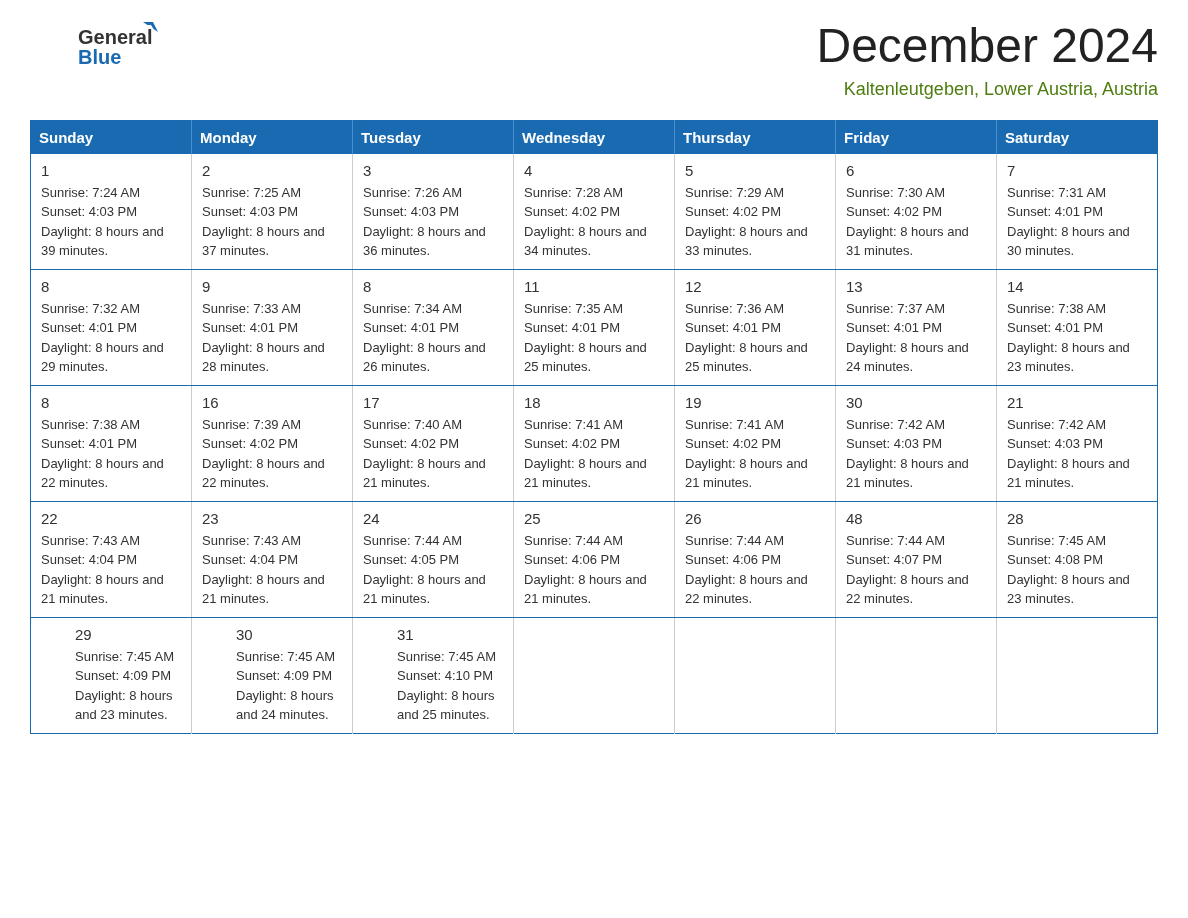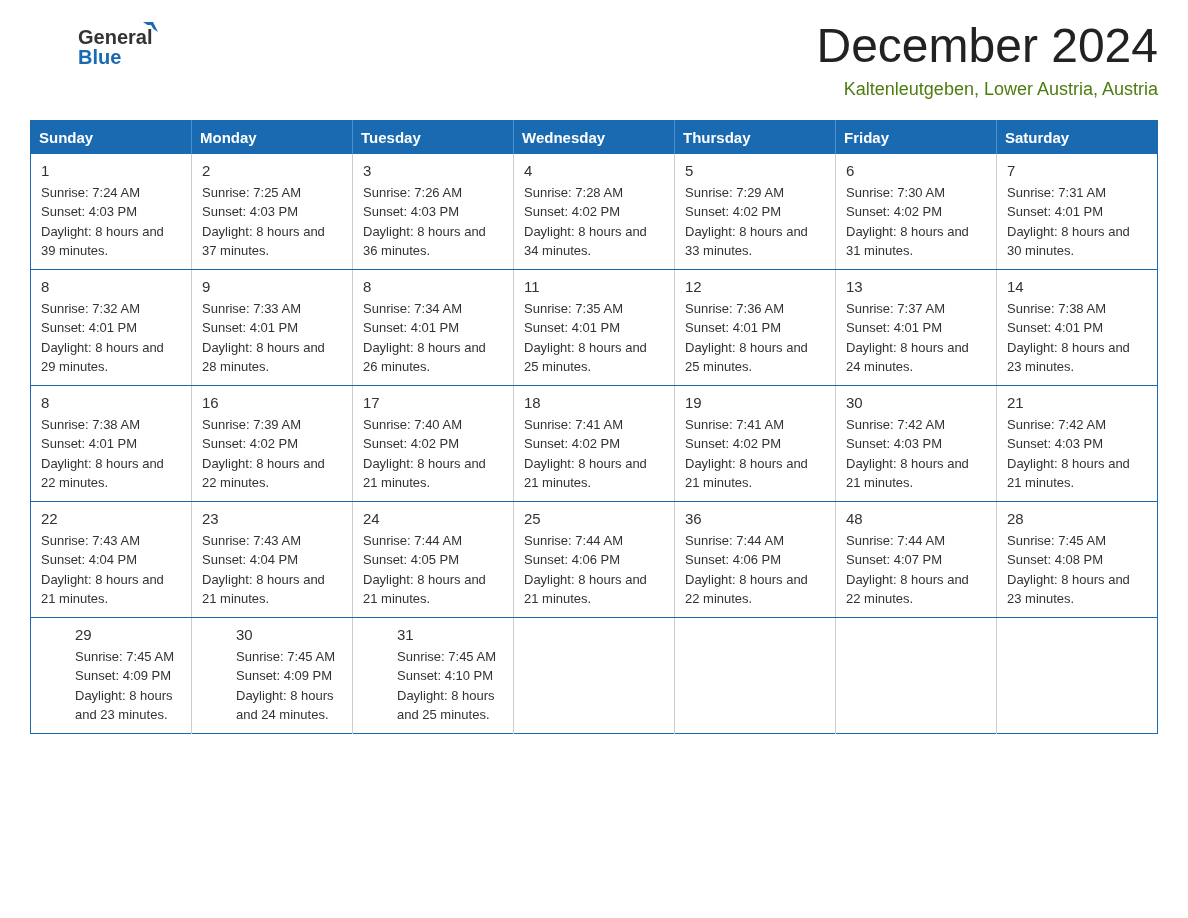--- a/index.html
+++ b/index.html
@@ -222,21 +222,21 @@
       </td>
         <td>
         <span class="day-number">24</span>
         <span class="day-info">Sunrise: 7:44 AM<br>Sunset: 4:05 PM<br>Daylight: 8 hours and 21 minutes.</span>
       </td>
         <td>
         <span class="day-number">25</span>
         <span class="day-info">Sunrise: 7:44 AM<br>Sunset: 4:06 PM<br>Daylight: 8 hours and 21 minutes.</span>
       </td>
         <td>
-        <span class="day-number">36</span>
+        <span class="day-number">26</span>
         <span class="day-info">Sunrise: 7:44 AM<br>Sunset: 4:06 PM<br>Daylight: 8 hours and 22 minutes.</span>
       </td>
         <td>
         <span class="day-number">48</span>
         <span class="day-info">Sunrise: 7:44 AM<br>Sunset: 4:07 PM<br>Daylight: 8 hours and 22 minutes.</span>
       </td>
         <td>
         <span class="day-number">28</span>
         <span class="day-info">Sunrise: 7:45 AM<br>Sunset: 4:08 PM<br>Daylight: 8 hours and 23 minutes.</span>
       </td>

